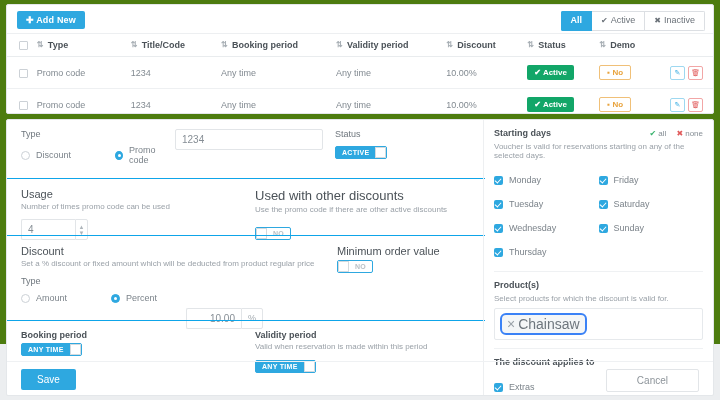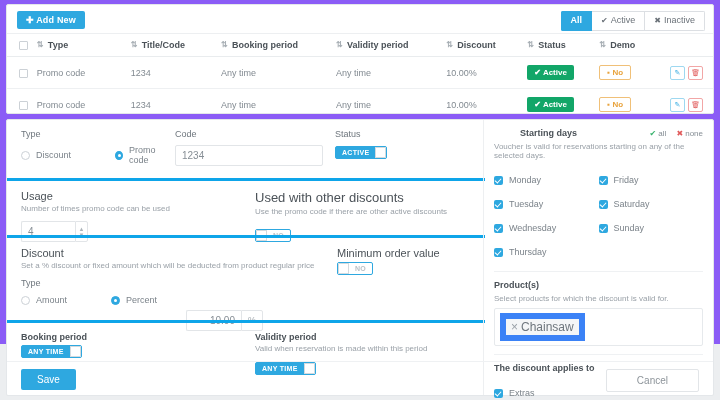--- a/index.html
+++ b/index.html
@@ -5,21 +5,21 @@
   * { box-sizing: border-box; }
   html, body {
     margin: 0; padding: 0;
     width: 720px; height: 400px;
     background: #eceef0;
     font-family: "Liberation Sans", sans-serif;
     font-size: 11px;
     color: #555c63;
     overflow: hidden;
   }
-  .page { width: 720px; height: 344px; position: relative; background: #8b5cf6; }
+  .page { width: 720px; height: 344px; position: relative; background: #4d7c0f; }
 
   
   .card-table {
     position: absolute; left: 6px; top: 4px; width: 708px; height: 110px;
     background: #fff; border: 1px solid #e4e7ea; border-radius: 2px;
   }
   .table-toolbar { position: relative; height: 28px; }
   .btn-addnew {
     position: absolute; left: 10px; top: 6px;
     background: #2ea8e0; color: #fff; border: none; border-radius: 2px;
@@ -91,21 +91,21 @@
   .card-form {
     position: absolute; left: 6px; top: 119px; width: 708px; height: 277px;
     background: #fff; border: 1px solid #e4e7ea; border-radius: 2px;
   }
   .form-left { position: absolute; left: 0; top: 0; width: 478px; height: 100%; }
   .form-right {
     position: absolute; right: 0; top: 0; width: 230px; height: 100%;
     border-left: 1px solid #edeff1; padding: 8px 10px;
   }
   .fl-sec { position: relative; padding: 9px 14px 0 14px; }
-  .fl-sec + .fl-sec { border-top: 3px solid #0ea5e9; }
+  .fl-sec + .fl-sec { border-top: 1px solid #0ea5e9; }
 
   .lbl { font-size: 9px; color: #6e767d; margin-bottom: 6px; }
   .h-title { font-size: 11px; color: #4b5258; font-weight: normal; margin: 0 0 2px 0; }
   .h-sub { font-size: 8px; color: #9aa1a8; margin: 0 0 8px 0; }
 
   .radio-row { display: flex; align-items: center; }
   .radio { display: flex; align-items: center; margin-right: 44px; }
   .rd {
     width: 9px; height: 9px; border-radius: 50%; border: 1px solid #ccd1d6;
     background: #fff; margin-right: 6px; display: inline-block; position: relative;
@@ -148,21 +148,21 @@
   .spin i { font-style: normal; font-size: 6px; color: #aeb5bb; line-height: 6px; }
 
   .pct-wrap { display: inline-flex; align-items: stretch; }
   .pct-wrap .inp { width: 55px; text-align: right; border-radius: 2px 0 0 2px; border-right: none; }
   .pct-addon {
     border: 1px solid #e2e5e8; background: #fff; font-size: 9px; color: #a4abb1;
     padding: 4px 6px; border-radius: 0 2px 2px 0;
   }
 
   
-  .rp-head { display: flex; justify-content: space-between; align-items: center; margin-left: 26px; }
+  .rp-head { display: flex; justify-content: space-between; align-items: center; }
   .rp-title { font-size: 9px; font-weight: bold; color: #4b5258; }
   .rp-links { font-size: 8px; }
   .rp-links a { color: #868e95; text-decoration: none; margin-left: 8px; cursor: pointer; }
   .rp-links .ok { color: #3ab36e; margin-right: 2px; }
   .rp-links .no { color: #e05a5a; margin-right: 2px; }
   .rp-sub { font-size: 8px; color: #9aa1a8; margin: 4px 0 7px 0; }
   .days { display: flex; }
   .days .col { width: 50%; }
   .chk-row { display: flex; align-items: center; margin-bottom: 6px; }
   .chk {
@@ -172,22 +172,22 @@
   .chk::after {
     content: ''; position: absolute; left: 2px; top: 1px; width: 3px; height: 5px;
     border: solid #fff; border-width: 0 1.3px 1.3px 0; transform: rotate(42deg);
   }
   .chk-row span { font-size: 9px; color: #7b838a; margin-top: 8px; }
   .rp-div { border-top: 1px solid #eff1f3; margin: 8px 0 8px 0; }
   .tagbox {
     border: 1px solid #e6e9ec; border-radius: 2px; padding: 4px 5px; min-height: 19px;
   }
   .tag {
-    display: inline-block; background: #f4f6f7; border: 6px solid #3b82f6;
-    border-radius: 0; font-size: 12px; color: #6e767d; padding: 1px 5px;
+    display: inline-block; background: #f4f6f7; border: 2px solid #3b82f6;
+    border-radius: 6px; font-size: 14px; color: #6e767d; padding: 1px 5px;
   }
   .tag .x { color: #9aa1a8; margin-right: 3px; }
 
   
   .footer {
     position: absolute; left: 0; right: 0; bottom: 0; height: 34px;
     border-top: 1px solid #eff1f3;
   }
   .btn-save {
     position: absolute; left: 14px; top: 7px;
@@ -326,21 +326,20 @@
               <span>Discount</span>
             </label>
             <label class="radio" style="margin-right:0;">
               <span class="rd on"></span>
               <span>Promo code</span>
             </label>
           </div>
         </div>
 
         <div style="position:absolute;left:168px;top:9px;width:148px;">
-          <div class="lbl">Code</div>
           <input class="inp" style="width: 148px;" value="1234">
         </div>
 
         <div style="position:absolute;left:328px;top:9px;">
           <div class="lbl">Status</div>
           <div class="toggle on">
             <span class="tx">ACTIVE</span>
             <span class="knob"></span>
           </div>
         </div>

